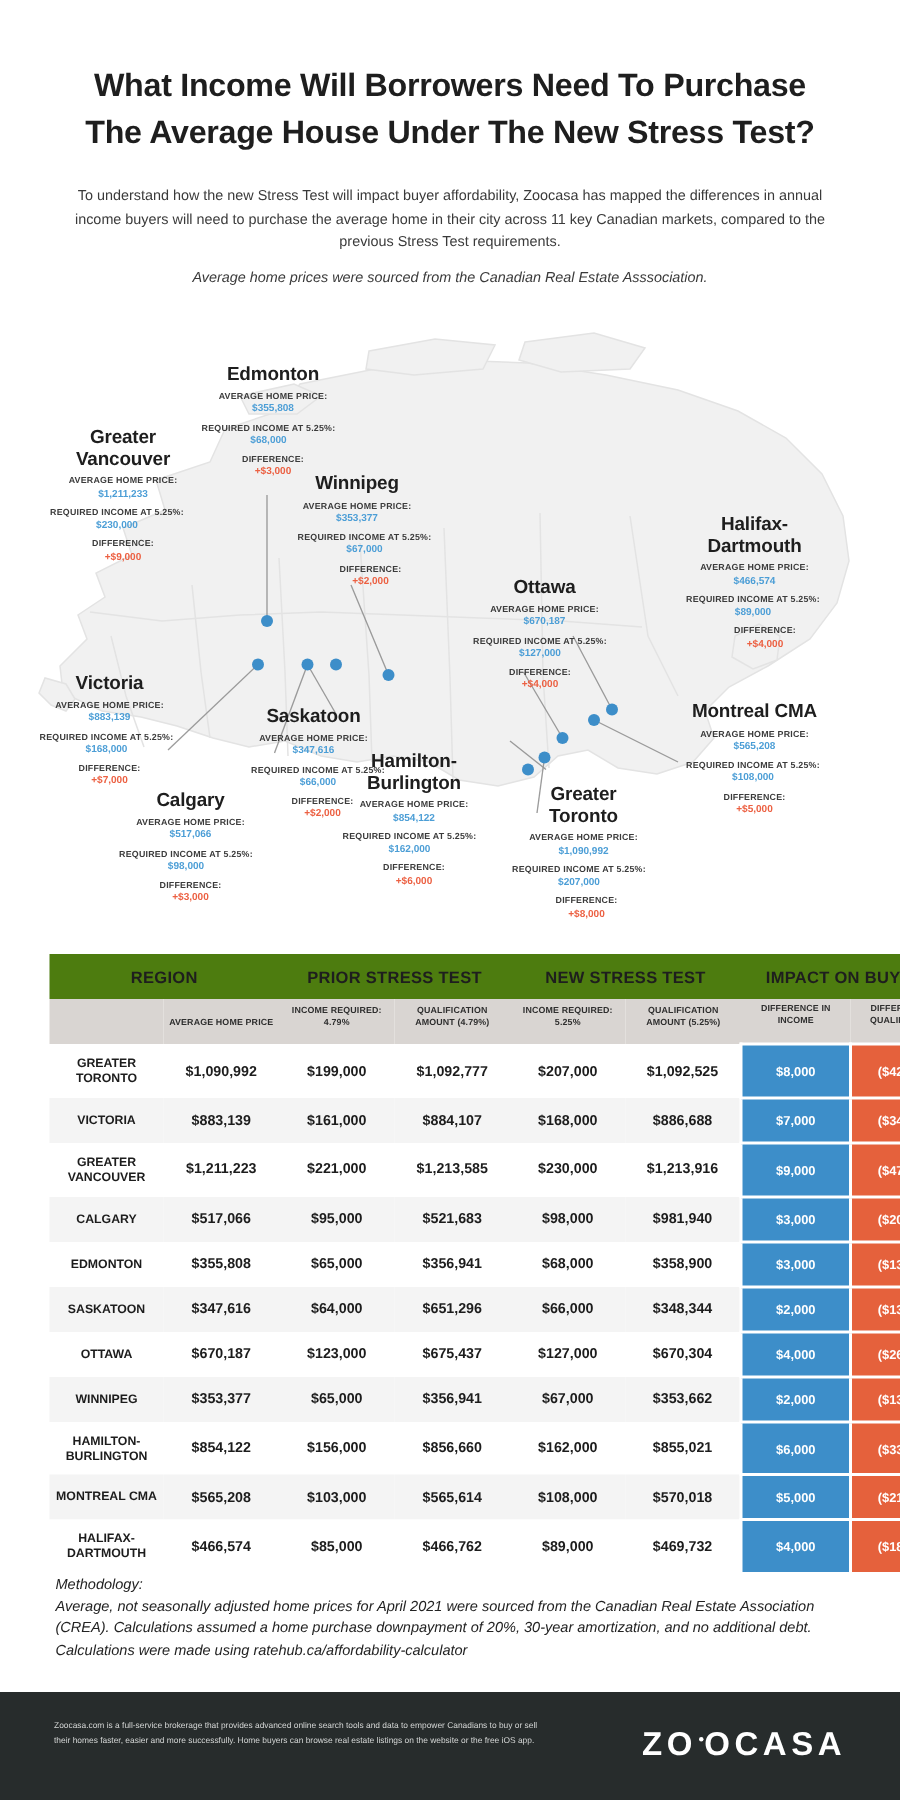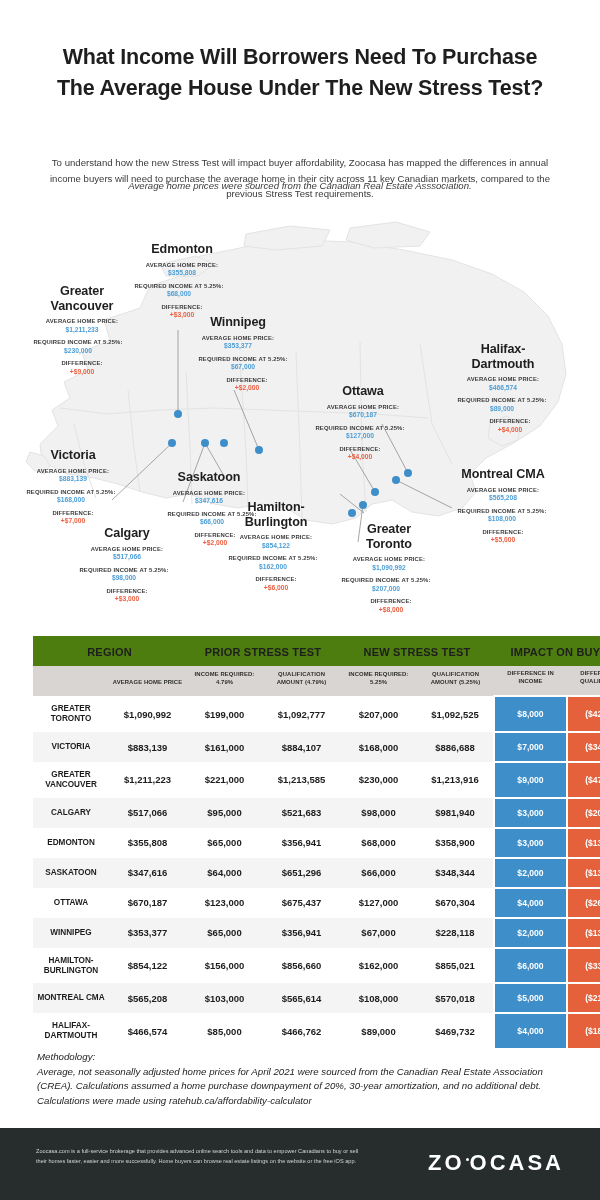--- a/index.html
+++ b/index.html
@@ -15,21 +15,21 @@
 
   
   .title {
     position:absolute; top:42px; left:45px; width:510px;
     text-align:center;
     font-size:21.5px; font-weight:bold; line-height:1.42;
     color:#1e1e1e; letter-spacing:-0.2px;
   }
   .intro {
     position:absolute; top:123px; left:48px; width:504px;
-    text-align:center; font-size:9.6px; line-height:1.62; color:#3a3a3a;margin-top:32px;
+    text-align:center; font-size:9.6px; line-height:1.62; color:#3a3a3a;
   }
   .source {
     position:absolute; top:180px; left:60px; width:480px;
     text-align:center; font-size:9.6px; font-style:italic; color:#3a3a3a;
   }
 
   
   .map-wrap { position:absolute; top:212px; left:0; width:600px; height:420px; }
   .map-svg { position:absolute; top:0; left:0; }
 
@@ -453,21 +453,21 @@
             <td>$670,304</td>
             <td class="inc">$4,000</td>
             <td class="qual">($26,246)</td>
           </tr>
           <tr class="odd">
             <td class="region">WINNIPEG</td>
             <td>$353,377</td>
             <td>$65,000</td>
             <td>$356,941</td>
             <td>$67,000</td>
-            <td>$228,118</td>
+            <td>$353,662</td>
             <td class="inc">$2,000</td>
             <td class="qual">($13,875)</td>
           </tr>
           <tr class="even">
             <td class="region">HAMILTON-BURLINGTON</td>
             <td>$854,122</td>
             <td>$156,000</td>
             <td>$856,660</td>
             <td>$162,000</td>
             <td>$855,021</td>

